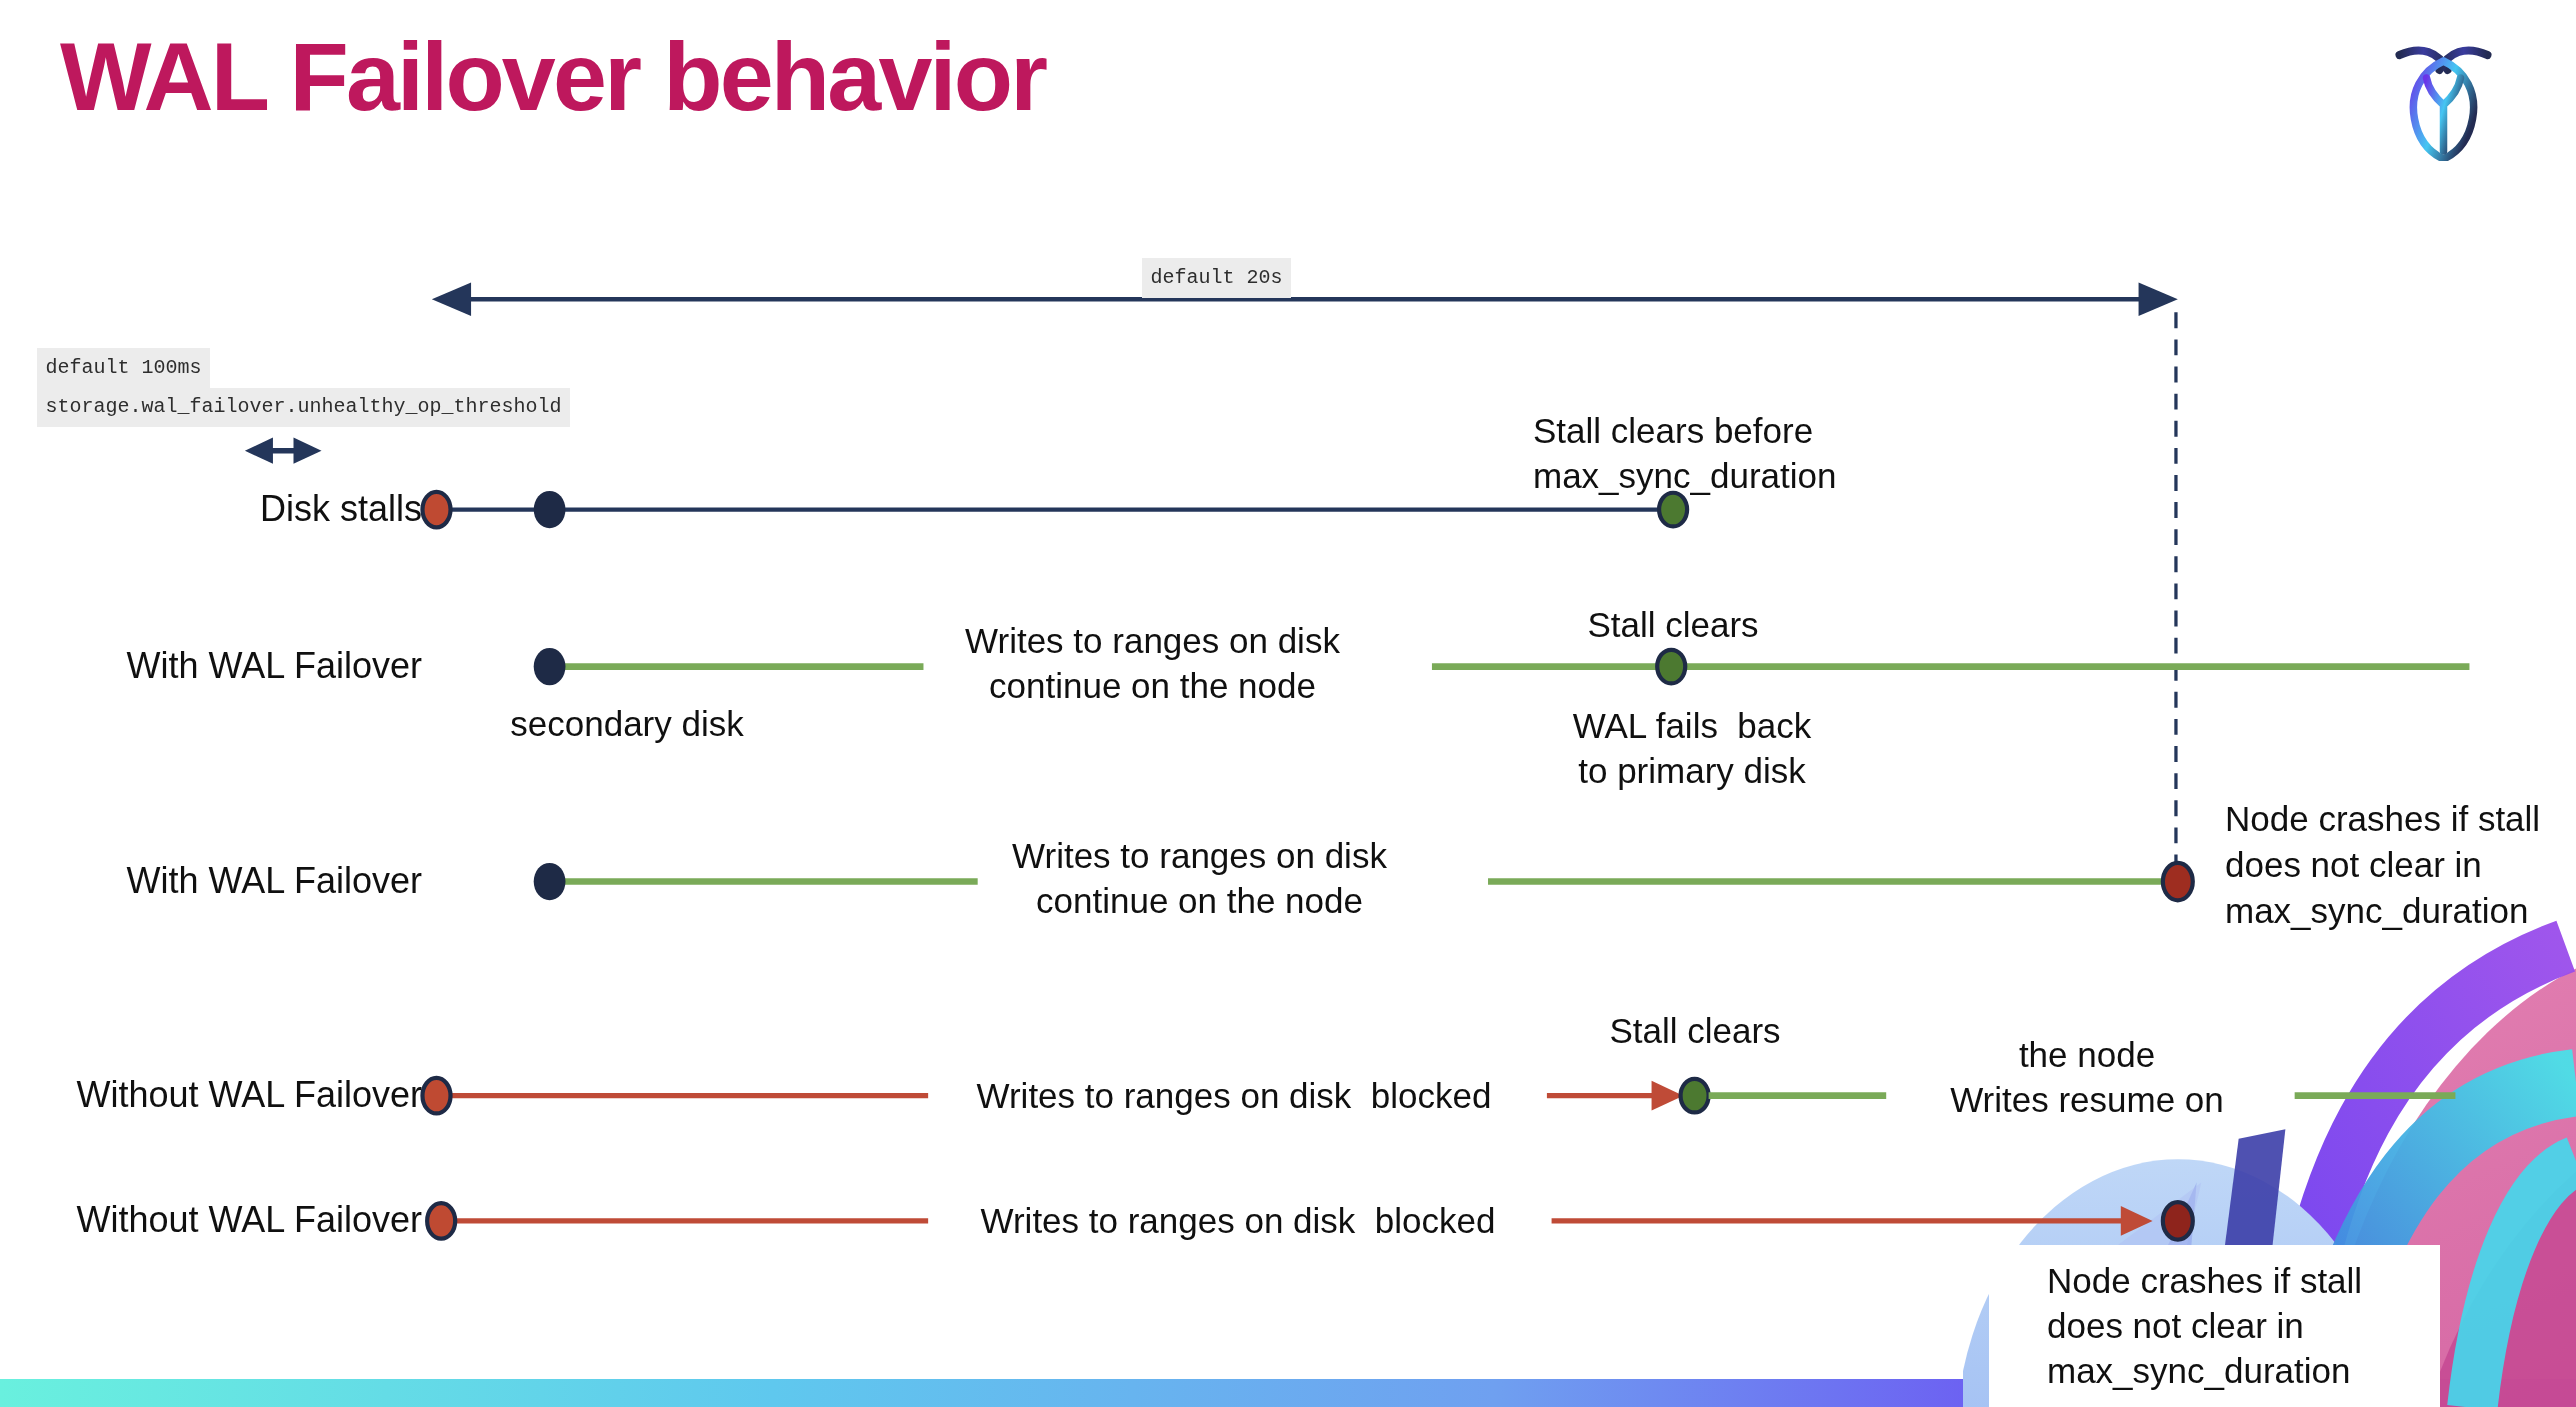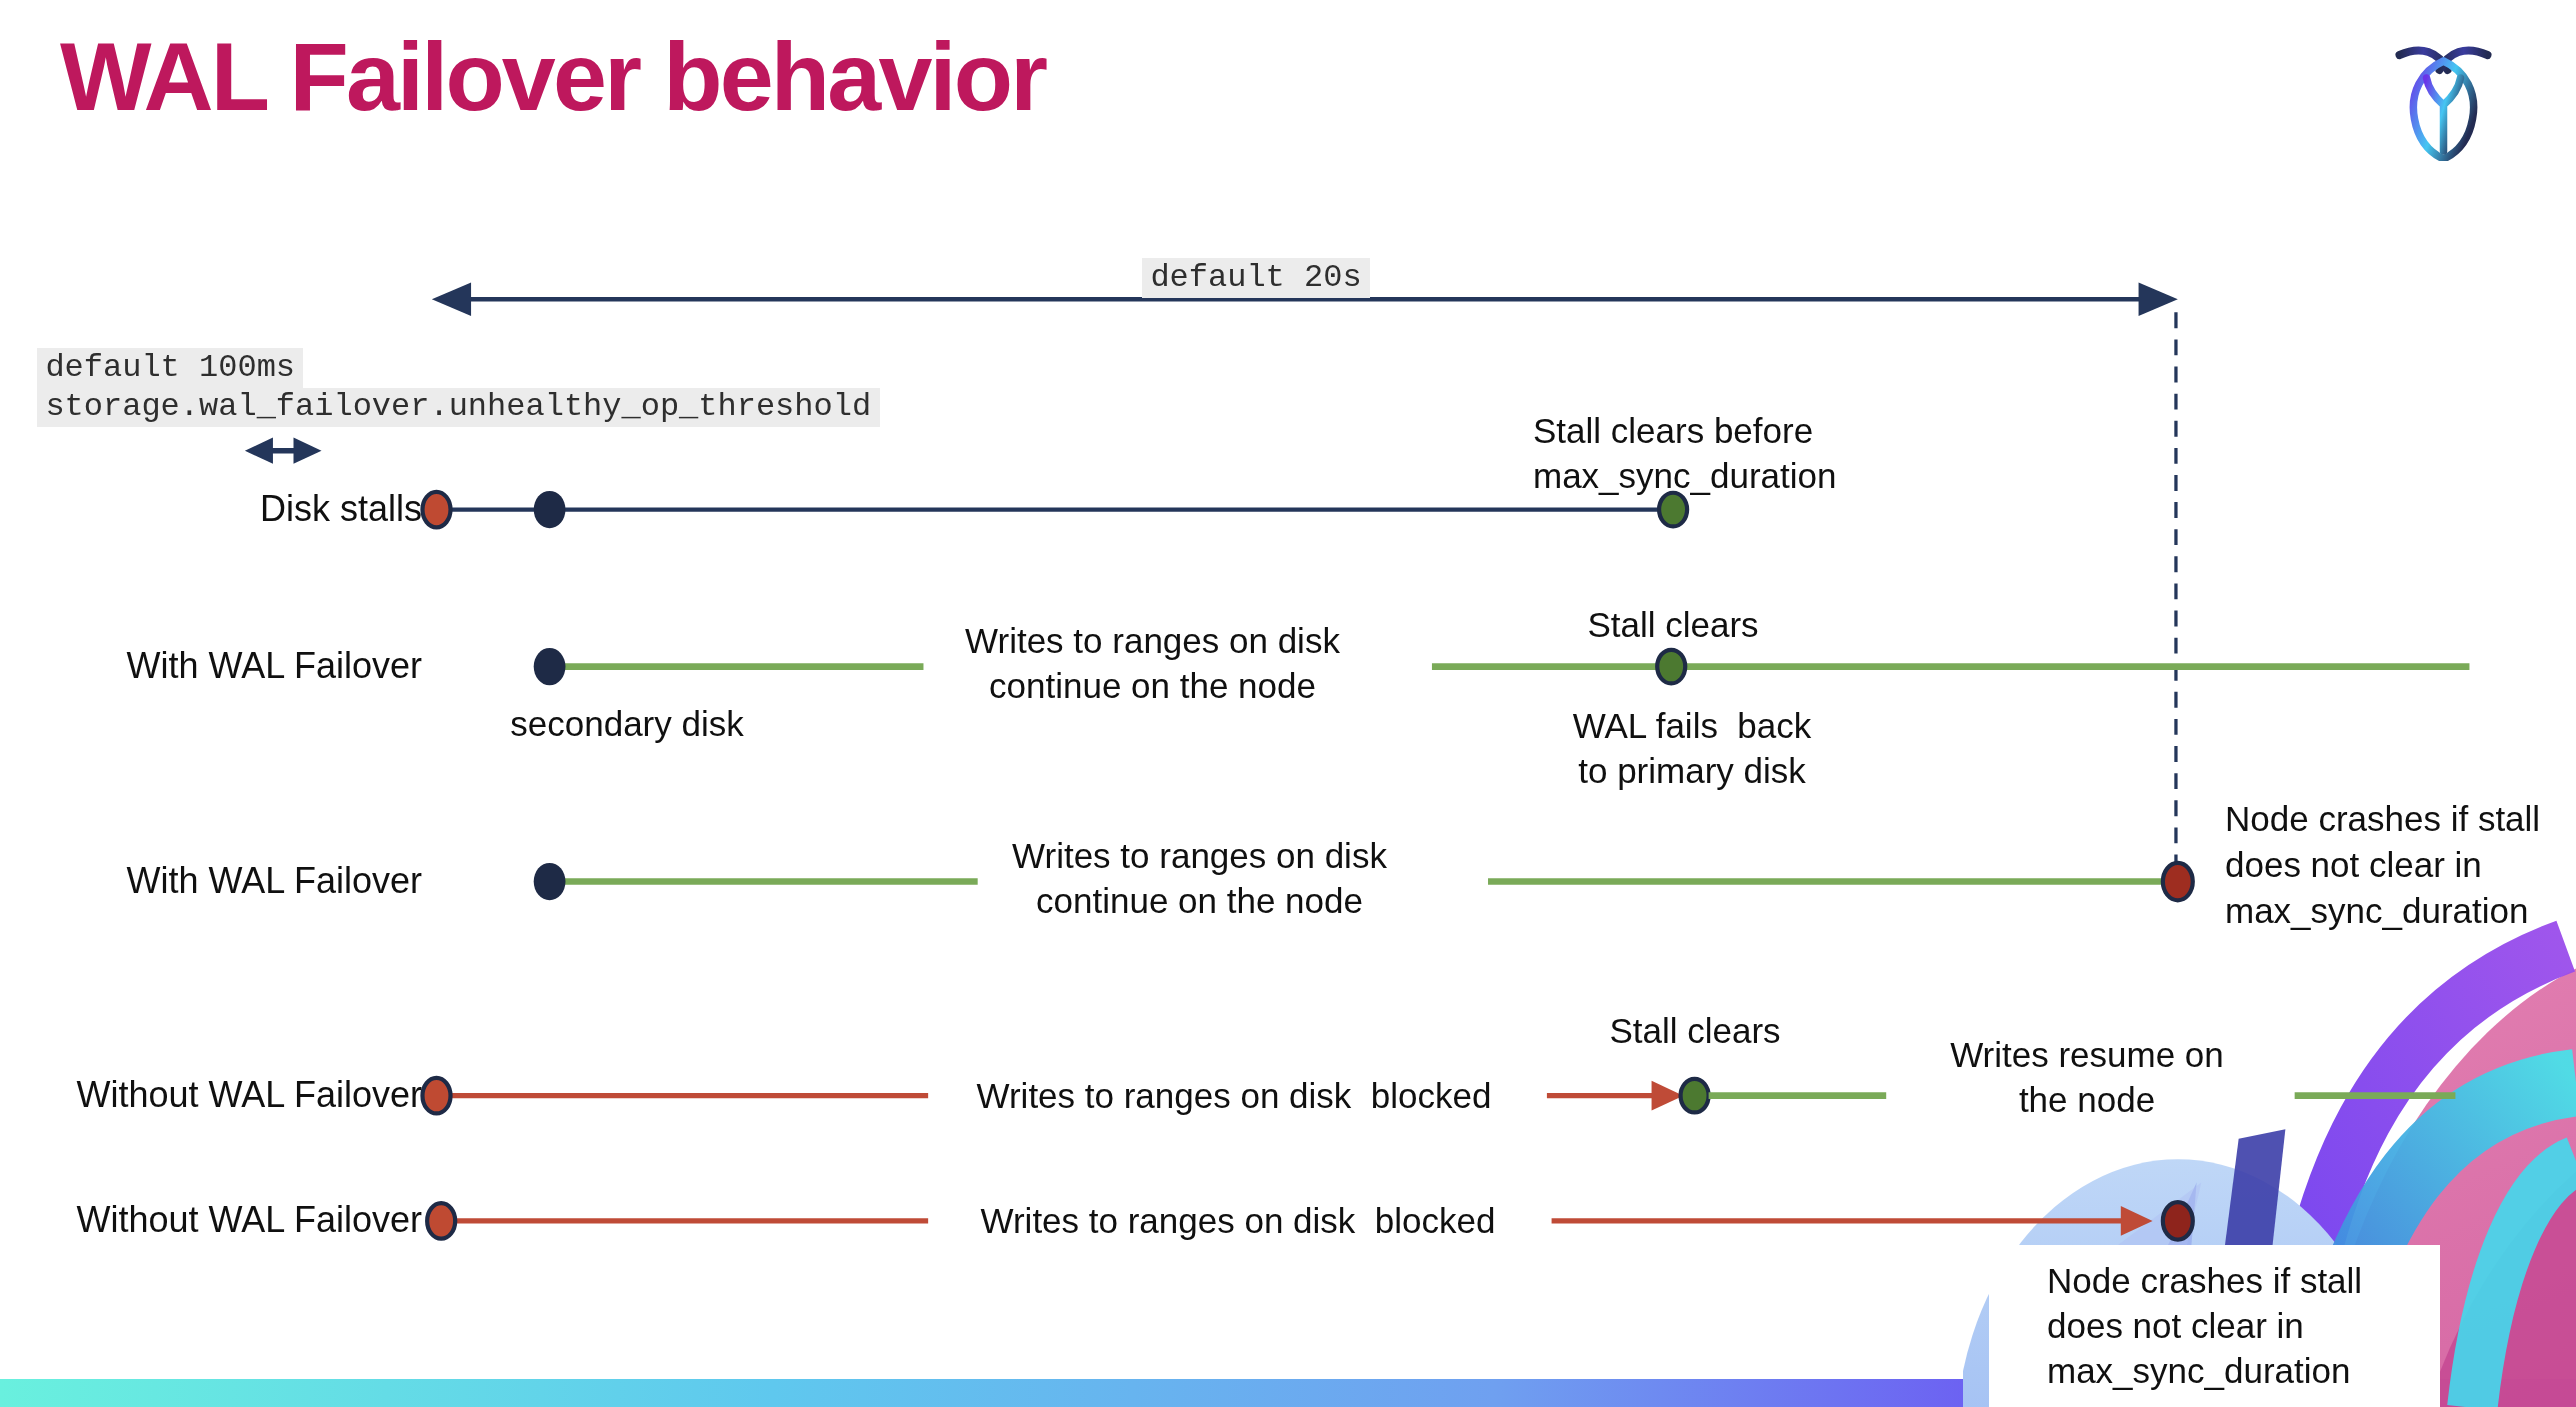--- a/index.html
+++ b/index.html
@@ -6,21 +6,21 @@
   #canvas{position:relative;width:2576px;height:1408px;background:#ffffff;overflow:hidden;
           font-family:"Liberation Sans",sans-serif;color:#111;}
   .abs{position:absolute;}
   #title{left:60px;top:20.6px;font-size:97px;font-weight:800;letter-spacing:-2.8px;color:#be185d;}
   .rowlabel{left:0;width:422px;text-align:right;font-size:36px;line-height:50px;height:50px;
             white-space:pre;color:#101010;}
   .ann{font-size:35px;line-height:45px;color:#101010;}
   .ann div{white-space:pre;}
   .center{text-align:center;}
   .badgegroup div{display:table;background:#ECECEC;color:#2e2e2e;
-      font-family:"Liberation Mono","DejaVu Sans Mono",monospace;font-size:32px;
+      font-family:"Liberation Mono","DejaVu Sans Mono",monospace;font-size:20px;
       line-height:34px;padding:2.8px 8.4px;white-space:pre;}
   #svg-layer{left:0;top:0;z-index:4;}
   .textlayer{z-index:5;}
   #bottom-bar{left:0;top:1379px;width:2576px;height:29px;z-index:1;
       background:linear-gradient(90deg,#69F0DE 0%,#5FC8EE 30%,#6FA0F0 58%,#6C5CF2 78%,#6B3BEF 100%);}
   #artwork{left:1963px;top:916px;z-index:2;}
   #crash-box{left:1989px;top:1245px;width:451px;height:163px;background:#ffffff;z-index:3;}
   #crash-box .inner{position:absolute;left:58px;top:13px;}
   #logo{left:2391px;top:43px;z-index:5;}
 </style>
@@ -174,22 +174,22 @@
     <div>max_sync_duration</div>
   </div>
 
   <div class="abs textlayer ann center" style="left:949px;top:1073px;width:570px;">
     <div>Writes to ranges on disk  blocked</div>
   </div>
   <div class="abs textlayer ann center" style="left:1508px;top:1008px;width:374px;">
     <div>Stall clears</div>
   </div>
   <div class="abs textlayer ann center" style="left:1900px;top:1032px;width:374px;">
+    <div>the node</div>
     <div>Writes resume on</div>
-    <div>the node</div>
   </div>
 
   <div class="abs textlayer ann center" style="left:953px;top:1198px;width:570px;">
     <div>Writes to ranges on disk  blocked</div>
   </div>
 
   <svg id="logo" class="abs" width="105" height="118" viewBox="0 0 100 118">
     <defs>
       <linearGradient id="logoBody" x1="0" y1="0" x2="1" y2="0.6">
         <stop offset="0" stop-color="#6A34E8"></stop>

